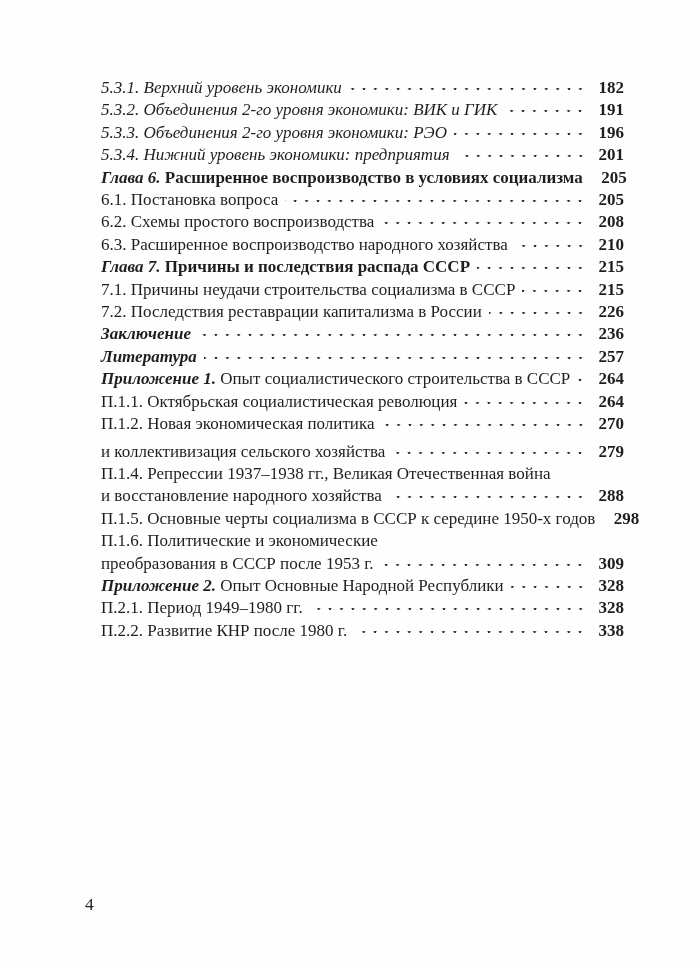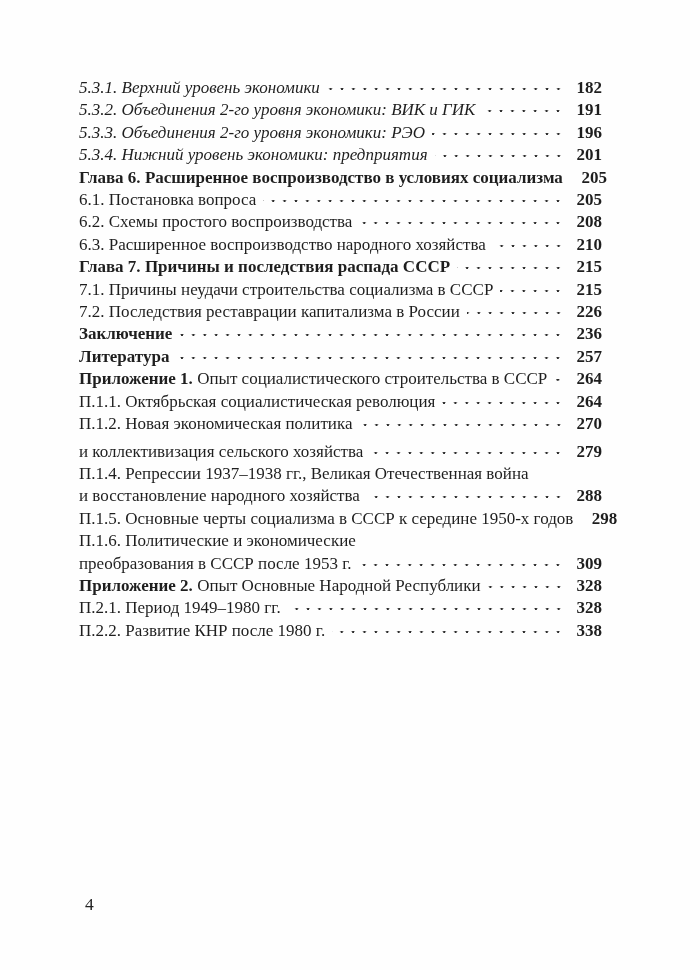--- a/index.html
+++ b/index.html
@@ -11,21 +11,21 @@
     position: relative;
     width: 700px;
     height: 970px;
     background: #fefefe;
     font-family: "Liberation Serif", "DejaVu Serif", serif;
     color: #1e1e1e;
     overflow: hidden;
   }
   .toc {
     position: absolute;
-    left: 79px;
+    left: 101px;
     top: 77px;
     width: 523px;
   }
   .toc-row {
     display: flex;
     align-items: baseline;
     font-size: 17px;
     line-height: 22.4px;
     white-space: nowrap;
   }
@@ -45,21 +45,21 @@
   .leader.no-dots {
     background: none;
   }
   .pagenum {
     flex: 0 0 auto;
     min-width: 33px;
     text-align: right;
     font-weight: bold;
   }
   .i  { font-style: italic; }
-  .bi { font-weight: 700; }
+  .bi { font-style: italic; font-weight: 700; }
   .b  { font-weight: 700; text-align: center; }
   .r  { }
   .folio {
     position: absolute;
     left: 85px;
     top: 894px;
     font-size: 17.5px;
     color: #222;
   }
 </style>

